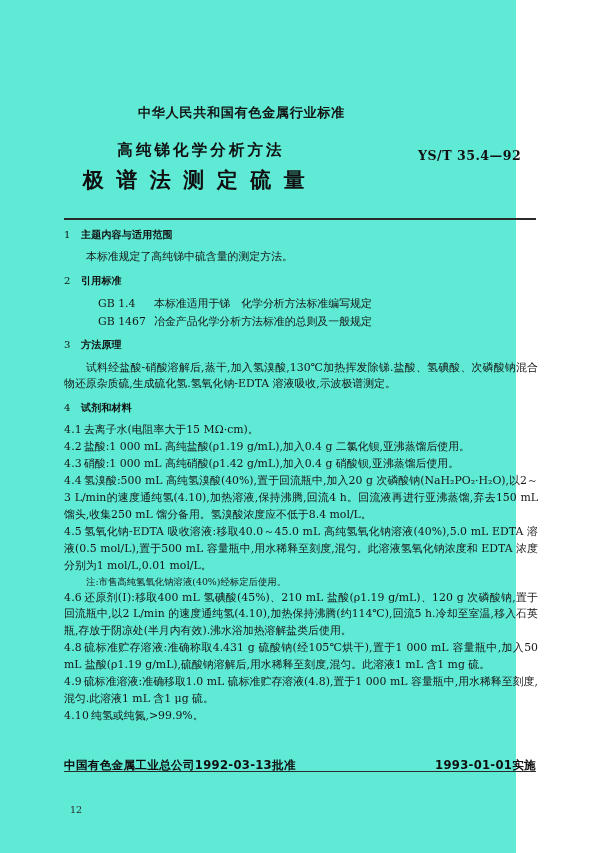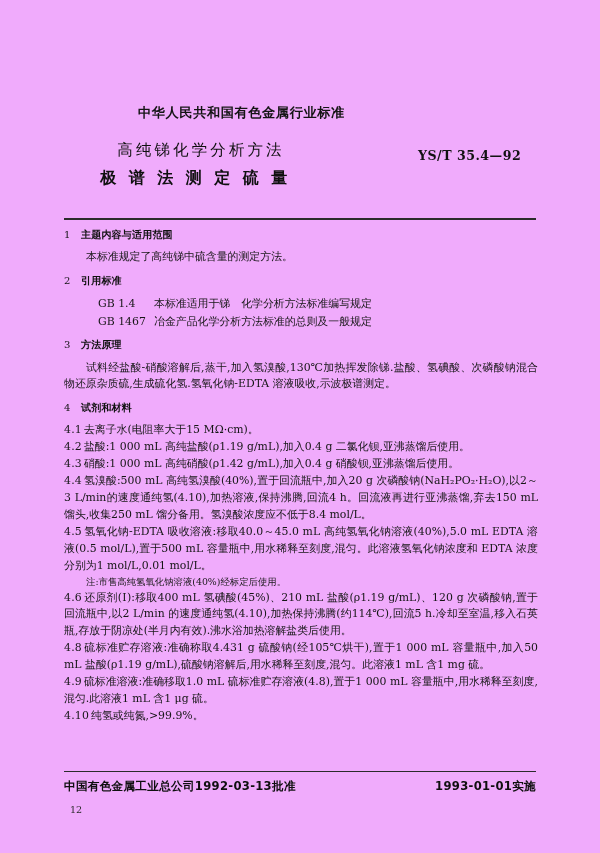--- a/index.html
+++ b/index.html
@@ -12,23 +12,23 @@
     background: #ffffff;
     font-family: "DejaVu Sans", "Liberation Sans", sans-serif;
     color: #1b1b1b;
     position: relative;
     overflow: hidden;
   }
 
   .page {
     position: absolute;
     left: 0; top: 0;
-    width: 600px;
+    width: 516px;
     height: 853px;
-    background: #f0abfc;
+    background: #5eead4;
   }
 
   
   .header {
     position: absolute;
     left: 0; top: 0;
     width: 600px;
   }
 
   .org-line {
@@ -44,29 +44,29 @@
 
   .title-block {
     position: absolute;
     left: 0;
     top: 143px;
     width: 400px;
     text-align: center;
   }
   .title-line1 {
     font-size: 15.5px;
-    font-weight: normal;
+    font-weight: bold;
     letter-spacing: 3.1px;
     color: #101010;
     line-height: 1.0;
     white-space: nowrap;
     padding-left: 2px;
   }
   .title-line2 {
-    font-size: 16px;
+    font-size: 21px;
     font-weight: bold;
     letter-spacing: 12.5px;
     color: #101010;
     line-height: 1.0;
     margin-top: 11px;
     white-space: nowrap;
   }
 
   .std-number {
     position: absolute;
@@ -172,21 +172,21 @@
     color: #1a1a1a;
     padding-left: 22px;
     margin: 1px 0 0 0;
     white-space: nowrap;
   }
 
   
   .footer {
     position: absolute;
     left: 64px;
-    top: 779px;
+    top: 758px;
     width: 472px;
     display: flex;
     justify-content: space-between;
     align-items: center;
   }
   .footer-left, .footer-right {
     font-size: 11.6px;
     font-weight: bold;
     color: #0f0f0f;
     letter-spacing: 0.3px;

